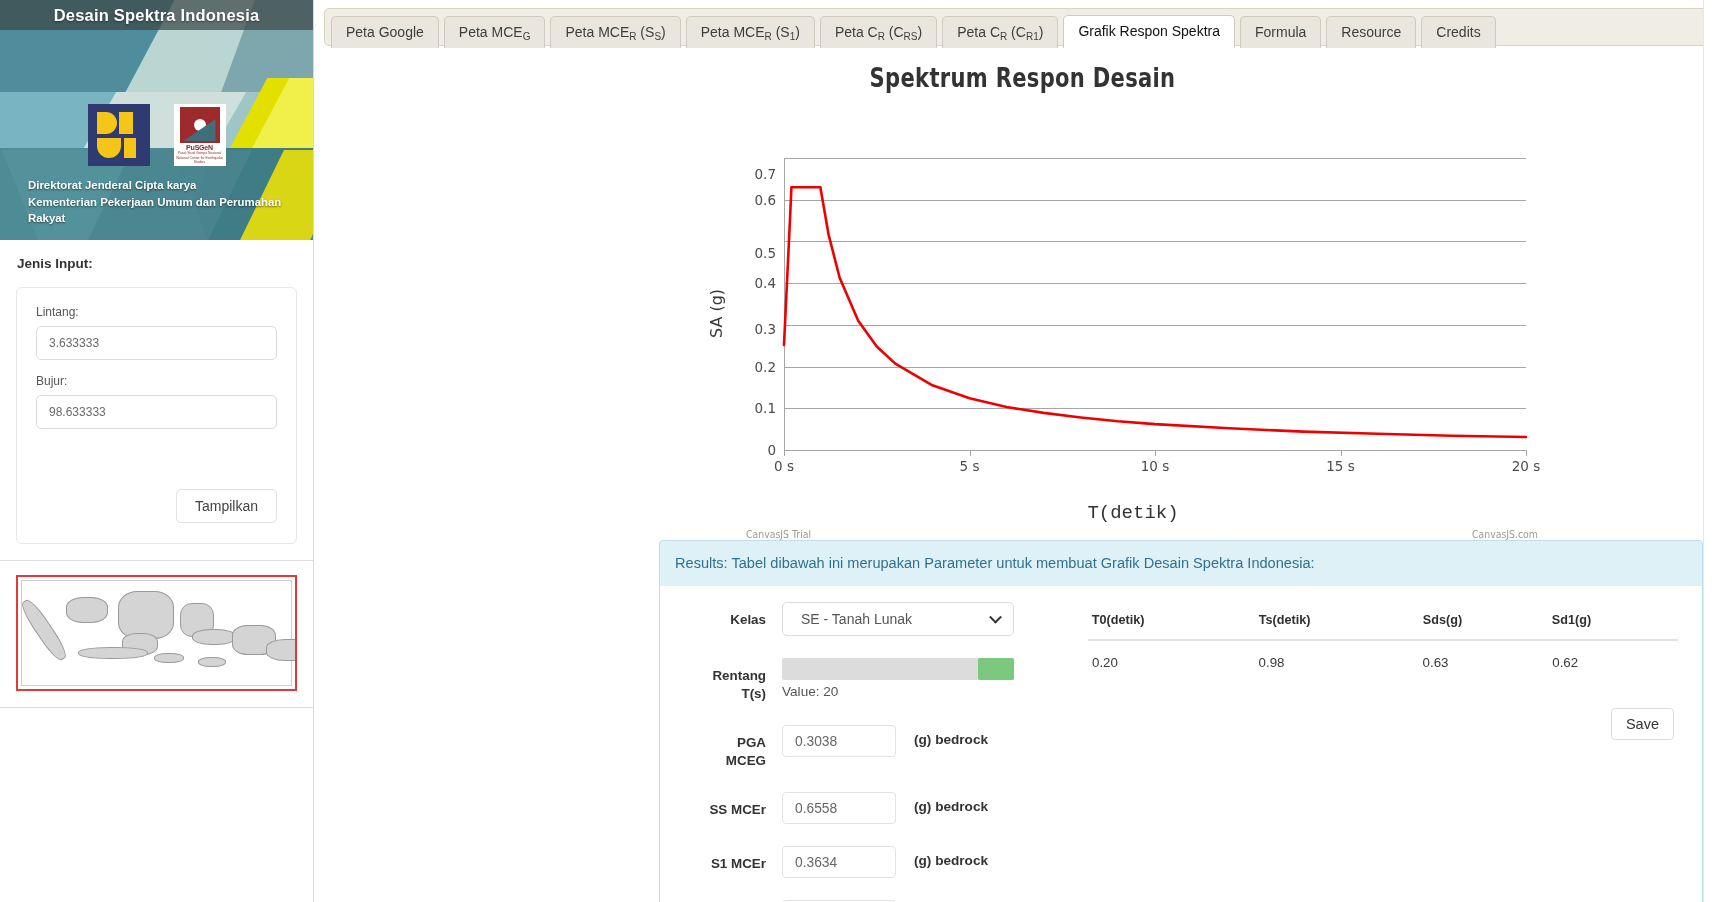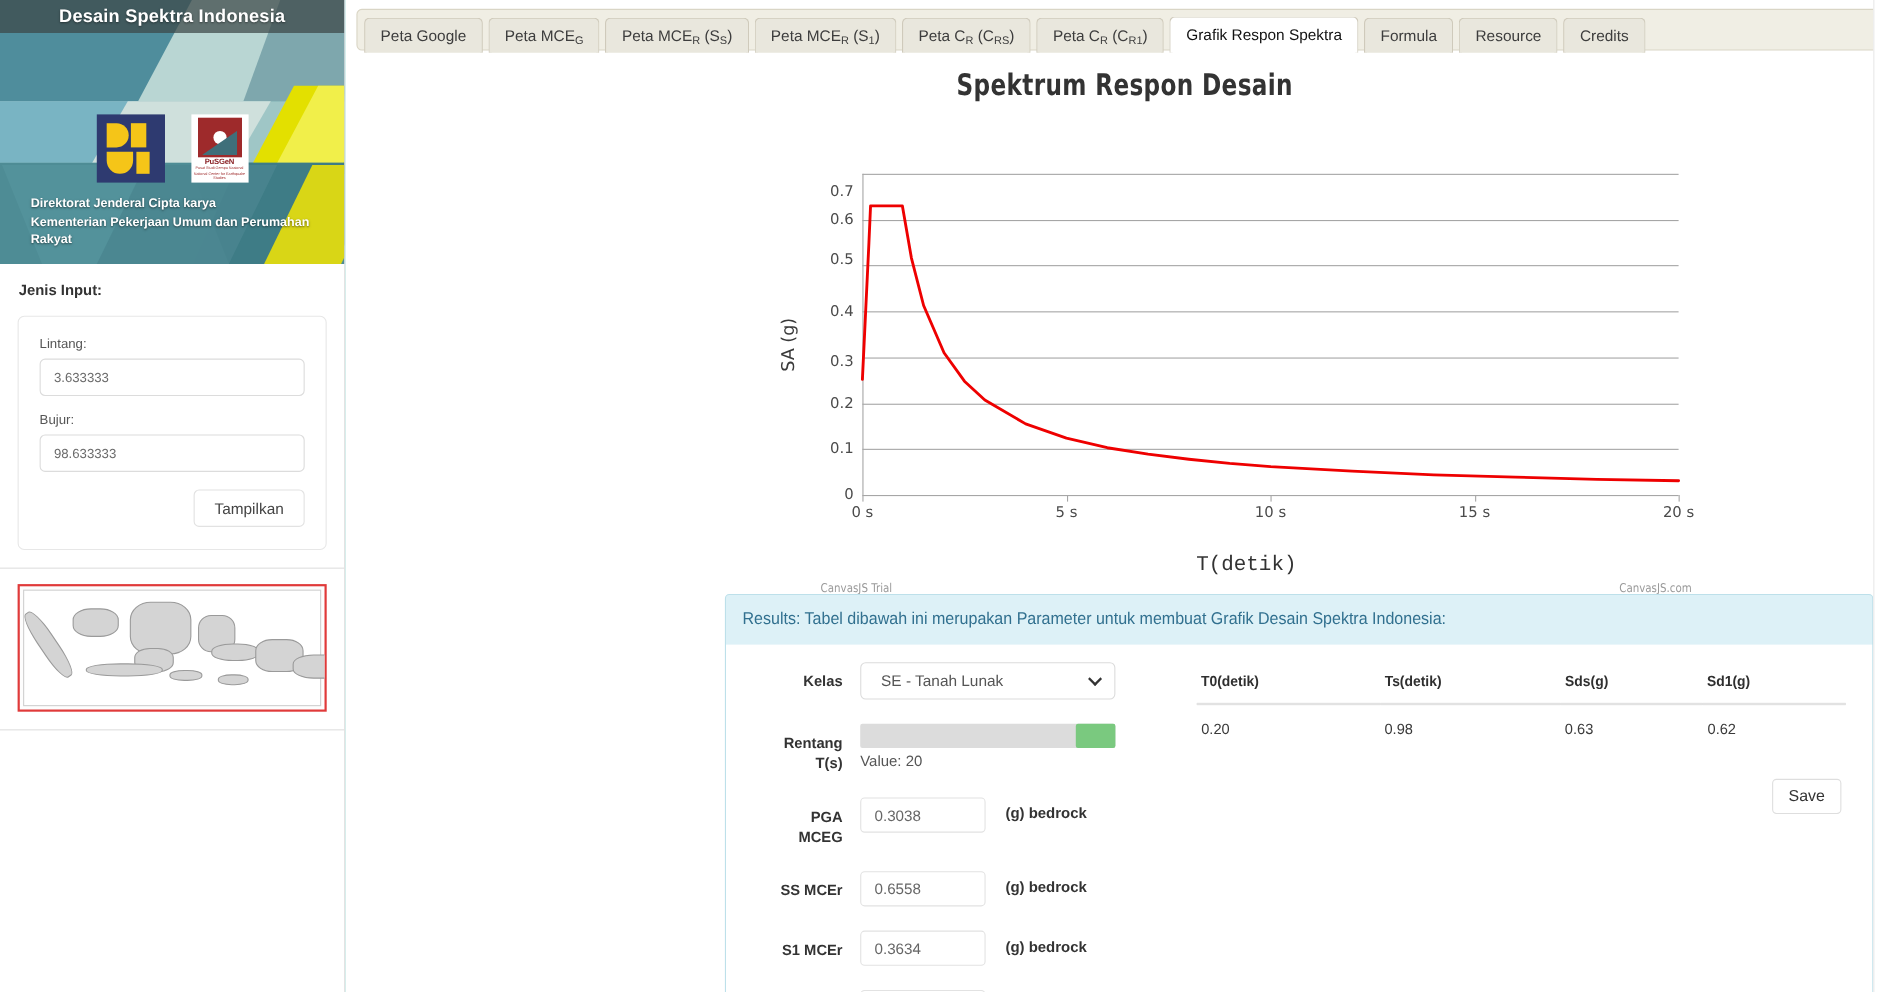--- a/index.html
+++ b/index.html
@@ -3,21 +3,21 @@
 <meta charset="utf-8">
 <style>
   * { box-sizing: border-box; }
   html, body {
     margin: 0; padding: 0;
     width: 1731px; height: 902px;
     overflow: hidden;
     background: #ffffff;
     font-family: "Liberation Sans", sans-serif;
   }
-  .app { position: relative; width: 1731px; height: 902px; background:#14b8a6; display:flex; }
+  .app { position: relative; width: 1731px; height: 902px; background:#a3a3a3; display:flex; }
 
   
   .sidebar {
     width: 314px; height: 902px;
     background: #ffffff;
     border-right: 1px solid #d8d8d8;
     flex: 0 0 314px;
     position: relative;
     overflow: hidden;
   }
@@ -81,21 +81,21 @@
   .panel {
     margin-top: 16px; border: 1px solid #e7e7e7; border-radius: 6px;
     padding: 17px 19px 20px 19px;
   }
   .field-label { font-size: 12px; color:#555; margin-bottom: 7px; }
   .text-box { height: 34px; font-size: 12px; color:#6a6a6a; }
   .spacer-14 { height: 14px; }
   .btn-row { display:flex; justify-content:flex-end; margin-top: 16px; }
   .btn {
     border:1px solid #e2e2e2; border-radius:5px; background:#fff;
-    padding: 8px 18px; font-size: 14px; color:#444; cursor:pointer;
+    padding: 8px 18px; font-size: 14px; color:#444; cursor:pointer;margin-top:44px;
   }
   .sb-divider { height:1px; background:#dedede; margin: 16px 0 0 0; }
   .map-thumb {
     margin: 14px 16px 0 16px; height: 116px; border: 2px solid #e03a3a;
     background: #fdfdfd; position: relative; overflow: hidden;
   }
   .map-thumb .inner { position:absolute; inset:3px; border:1px solid #cfcfcf; background:#fff; }
   .isl { position:absolute; background:#d4d4d4; border:1px solid #9a9a9a; }
   .sb-divider2 { height:1px; background:#dedede; margin: 16px 0 0 0; }
 
@@ -330,21 +330,21 @@
             <div class="ytick" style="top: 292px;">0</div>
             <div class="grid-line" style="top: 250.286px;"></div>
             <div class="ytick" style="top: 250.286px;">0.1</div>
             <div class="grid-line" style="top: 208.571px;"></div>
             <div class="ytick" style="top: 208.571px;">0.2</div>
             <div class="grid-line" style="top: 166.857px;"></div>
             <div class="ytick" style="top: 171px;">0.3</div>
             <div class="grid-line" style="top: 125.143px;"></div>
             <div class="ytick" style="top: 125.143px;">0.4</div>
             <div class="grid-line" style="top: 83.4286px;"></div>
-            <div class="ytick" style="top: 78px;">0.5</div>
+            <div class="ytick" style="top: 95px;">0.5</div>
             <div class="grid-line" style="top: 41.7143px;"></div>
             <div class="ytick" style="top: 41.7143px;">0.6</div>
             <div class="grid-line" style="top: 0px;"></div>
             <div class="ytick" style="top: 0px; margin-top: 16px;">0.7</div>
           </div>
         <div id="xticks">
             <div class="xtick" style="left: 0px;">0 s</div>
             <div class="xtick-mark" style="left: 0px;"></div>
             <div class="xtick" style="left: 185.5px;">5 s</div>
             <div class="xtick-mark" style="left: 185.5px;"></div>

